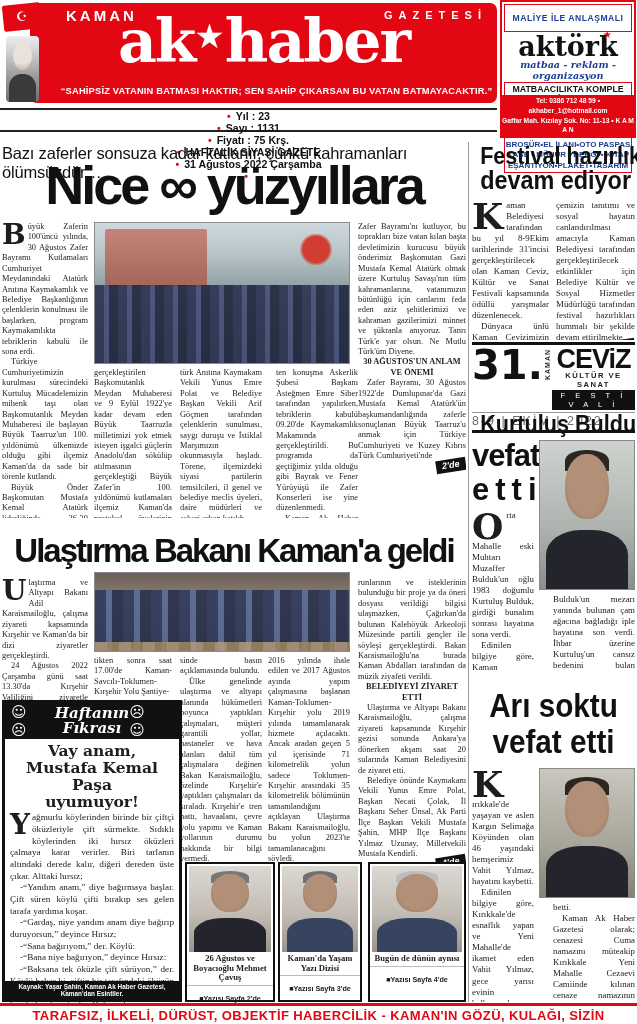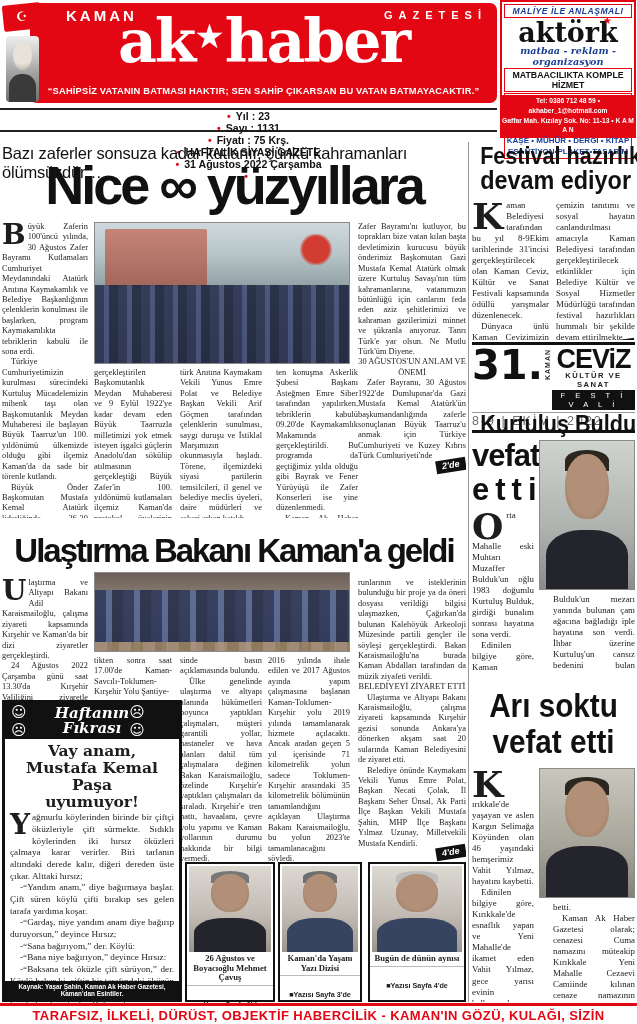--- a/index.html
+++ b/index.html
@@ -8,39 +8,39 @@
   .abs{position:absolute;}
   p{margin:0;}
   .bt{font-size:8.4px;line-height:1.24;text-align:justify;overflow:hidden;}
   .bt p + p{text-indent:9px;}
   .rt{font-size:8.9px;line-height:1.24;text-align:justify;overflow:hidden;}
   .rt p + p{text-indent:9px;}
   .dc::first-letter{float:left;font-size:28px;line-height:24px;font-weight:bold;
         font-family:"DejaVu Serif",serif;margin:1px 2px 0 0;}
   .dclg::first-letter{float:left;font-size:36px;line-height:30px;font-weight:bold;
         font-family:"DejaVu Serif",serif;margin:1px 3px 0 0;}
-  .sub{text-align:center;font-weight:normal;text-indent:0 !important;}
+  .sub{text-align:center;font-weight:bold;text-indent:0 !important;}
   .impact{font-family:"Liberation Sans",sans-serif;font-weight:900;color:#111;
         white-space:nowrap;}
   .badge{display:inline-block;background:#111;color:#fff;font-family:"Liberation Sans",sans-serif;
         font-weight:bold;font-style:italic;font-size:9px;padding:1px 6px;transform:rotate(-9deg);
         float:right;margin-top:-3px;}
   
   #mast{left:0;top:0;width:499px;height:106px;background:#fff;}
   #redband{left:30px;top:3px;width:467px;height:100px;background:#e30613;border-radius:7px;}
   .mast-kaman{left:36px;top:4px;color:#fff;font-family:"Liberation Sans",sans-serif;
         font-weight:900;font-size:15px;letter-spacing:3px;}
   .mast-gaz{right:10px;top:6px;color:#fff;font-family:"Liberation Sans",sans-serif;
         font-weight:bold;font-size:11px;letter-spacing:6px;}
   .mast-logo{left:0;top:8px;width:100%;text-align:center;color:#fff;
         font-family:"DejaVu Serif",serif;font-weight:bold;font-size:60px;line-height:1;
         letter-spacing:-2px;}
   .logo-star{font-family:"DejaVu Sans",sans-serif;font-size:34px;vertical-align:14px;
         letter-spacing:0;}
-  .mast-slogan{left:0;bottom:7px;width:100%;text-align:center;color:#fff;
+  .mast-slogan{left:13px;bottom:7px;width:100%;text-align:center;color:#fff;
         font-family:"Liberation Sans",sans-serif;font-weight:bold;font-size:9.3px;letter-spacing:.2px;}
   #flagbox{left:1px;top:2px;width:42px;height:102px;}
   .flag{position:absolute;left:2px;top:2px;width:38px;height:26px;background:#e30613;
         transform:rotate(-6deg);border-radius:2px;color:#fff;text-align:center;line-height:26px;
         font-family:"DejaVu Sans",sans-serif;font-size:13px;}
   .ata{position:absolute;left:5px;top:34px;width:33px;height:66px;
         background:linear-gradient(180deg,#eee 0%,#cfcfcf 25%,#9d9d9d 60%,#6f6f6f 100%);
         border-radius:4px;}
   .ata-head{position:absolute;left:22%;top:8%;width:56%;height:44%;border-radius:50%;
         background:radial-gradient(circle at 50% 40%,#e8e2da 0 55%,#b7afa4 100%);}
@@ -49,21 +49,21 @@
   
   #infobar{left:0;top:108px;width:497px;height:24px;border-top:2px solid #222;
         border-bottom:2px solid #222;display:flex;align-items:center;justify-content:space-between;
         padding:0 8px;box-sizing:border-box;font-family:"Liberation Sans",sans-serif;
         font-weight:bold;font-size:10.6px;color:#111;flex-direction:column;}
   .bu{color:#e30613;font-style:normal;margin-right:5px;font-weight:bold;}
   
   #ad{left:500px;top:0;width:136px;height:138px;border:2px solid #e30613;box-sizing:border-box;
       background:#fff;font-family:"Liberation Sans",sans-serif;text-align:center;}
   .ad-kick{margin:2px;border:1px solid #e30613;color:#1c3f94;font-weight:bold;font-size:8.6px;
-      letter-spacing:.5px;padding:1px 0;font-style:italic;}
+      letter-spacing:.5px;padding:8px 0;}
   .ad-brand{font-family:"DejaVu Serif",serif;font-weight:bold;font-size:27px;line-height:.95;
       color:#111;position:relative;}
   .ad-brand .st{position:absolute;top:-4px;margin-left:-15px;color:#e30613;font-size:10px;
       font-family:"DejaVu Sans",sans-serif;}
   .ad-tag{font-family:"DejaVu Serif",serif;font-style:italic;font-weight:bold;color:#1c3f94;
       font-size:9.6px;margin-top:-1px;}
   .ad-band{margin:1px 2px;border:1px solid #e30613;color:#111;font-weight:bold;font-size:8.8px;
       padding:1px 0;}
   .ad-items{margin:0 2px;border:1px solid #e30613;color:#1c3f94;font-weight:bold;font-size:8px;
       line-height:1.3;padding:1px 0;}
@@ -113,21 +113,21 @@
   .fk-body p + p{text-indent:10px;}
   .fk-src{position:absolute;left:0;bottom:0;width:100%;background:#111;color:#fff;
       font-family:"Liberation Sans",sans-serif;font-size:6.4px;font-weight:bold;text-align:center;
       padding:2px 0;}
   
   .colbox{position:absolute;border:2px solid #111;box-sizing:border-box;background:#fff;
       text-align:center;}
   .colbox .port{position:relative;margin:2px;height:86px;overflow:hidden;}
   .colbox .cap{font-weight:bold;font-size:8.6px;line-height:1.12;}
   .colbox .pref{font-family:"Liberation Sans",sans-serif;font-weight:bold;font-size:7.2px;
-      margin-top:2px;border-top:1px solid #bbb;padding-top:14px;}
+      margin-top:2px;border-top:1px solid #bbb;padding-top:8px;}
   
   #ceviz{border-top:3px solid #111;border-bottom:3px solid #111;box-sizing:border-box;padding:2px 0;}
   .cz-row{display:flex;align-items:flex-start;justify-content:center;}
   .cz-num{font-family:"DejaVu Sans",sans-serif;font-weight:bold;font-size:40px;line-height:.9;
       color:#111;}
   .cz-kaman{writing-mode:vertical-rl;transform:rotate(180deg);font-family:"Liberation Sans",sans-serif;
       font-weight:bold;font-size:7px;letter-spacing:1px;margin:2px 1px 0 1px;}
   .cz-main{text-align:center;}
   .cz-title{font-family:"Liberation Sans",sans-serif;font-weight:900;font-size:27px;line-height:.9;
       letter-spacing:-1px;color:#111;}

